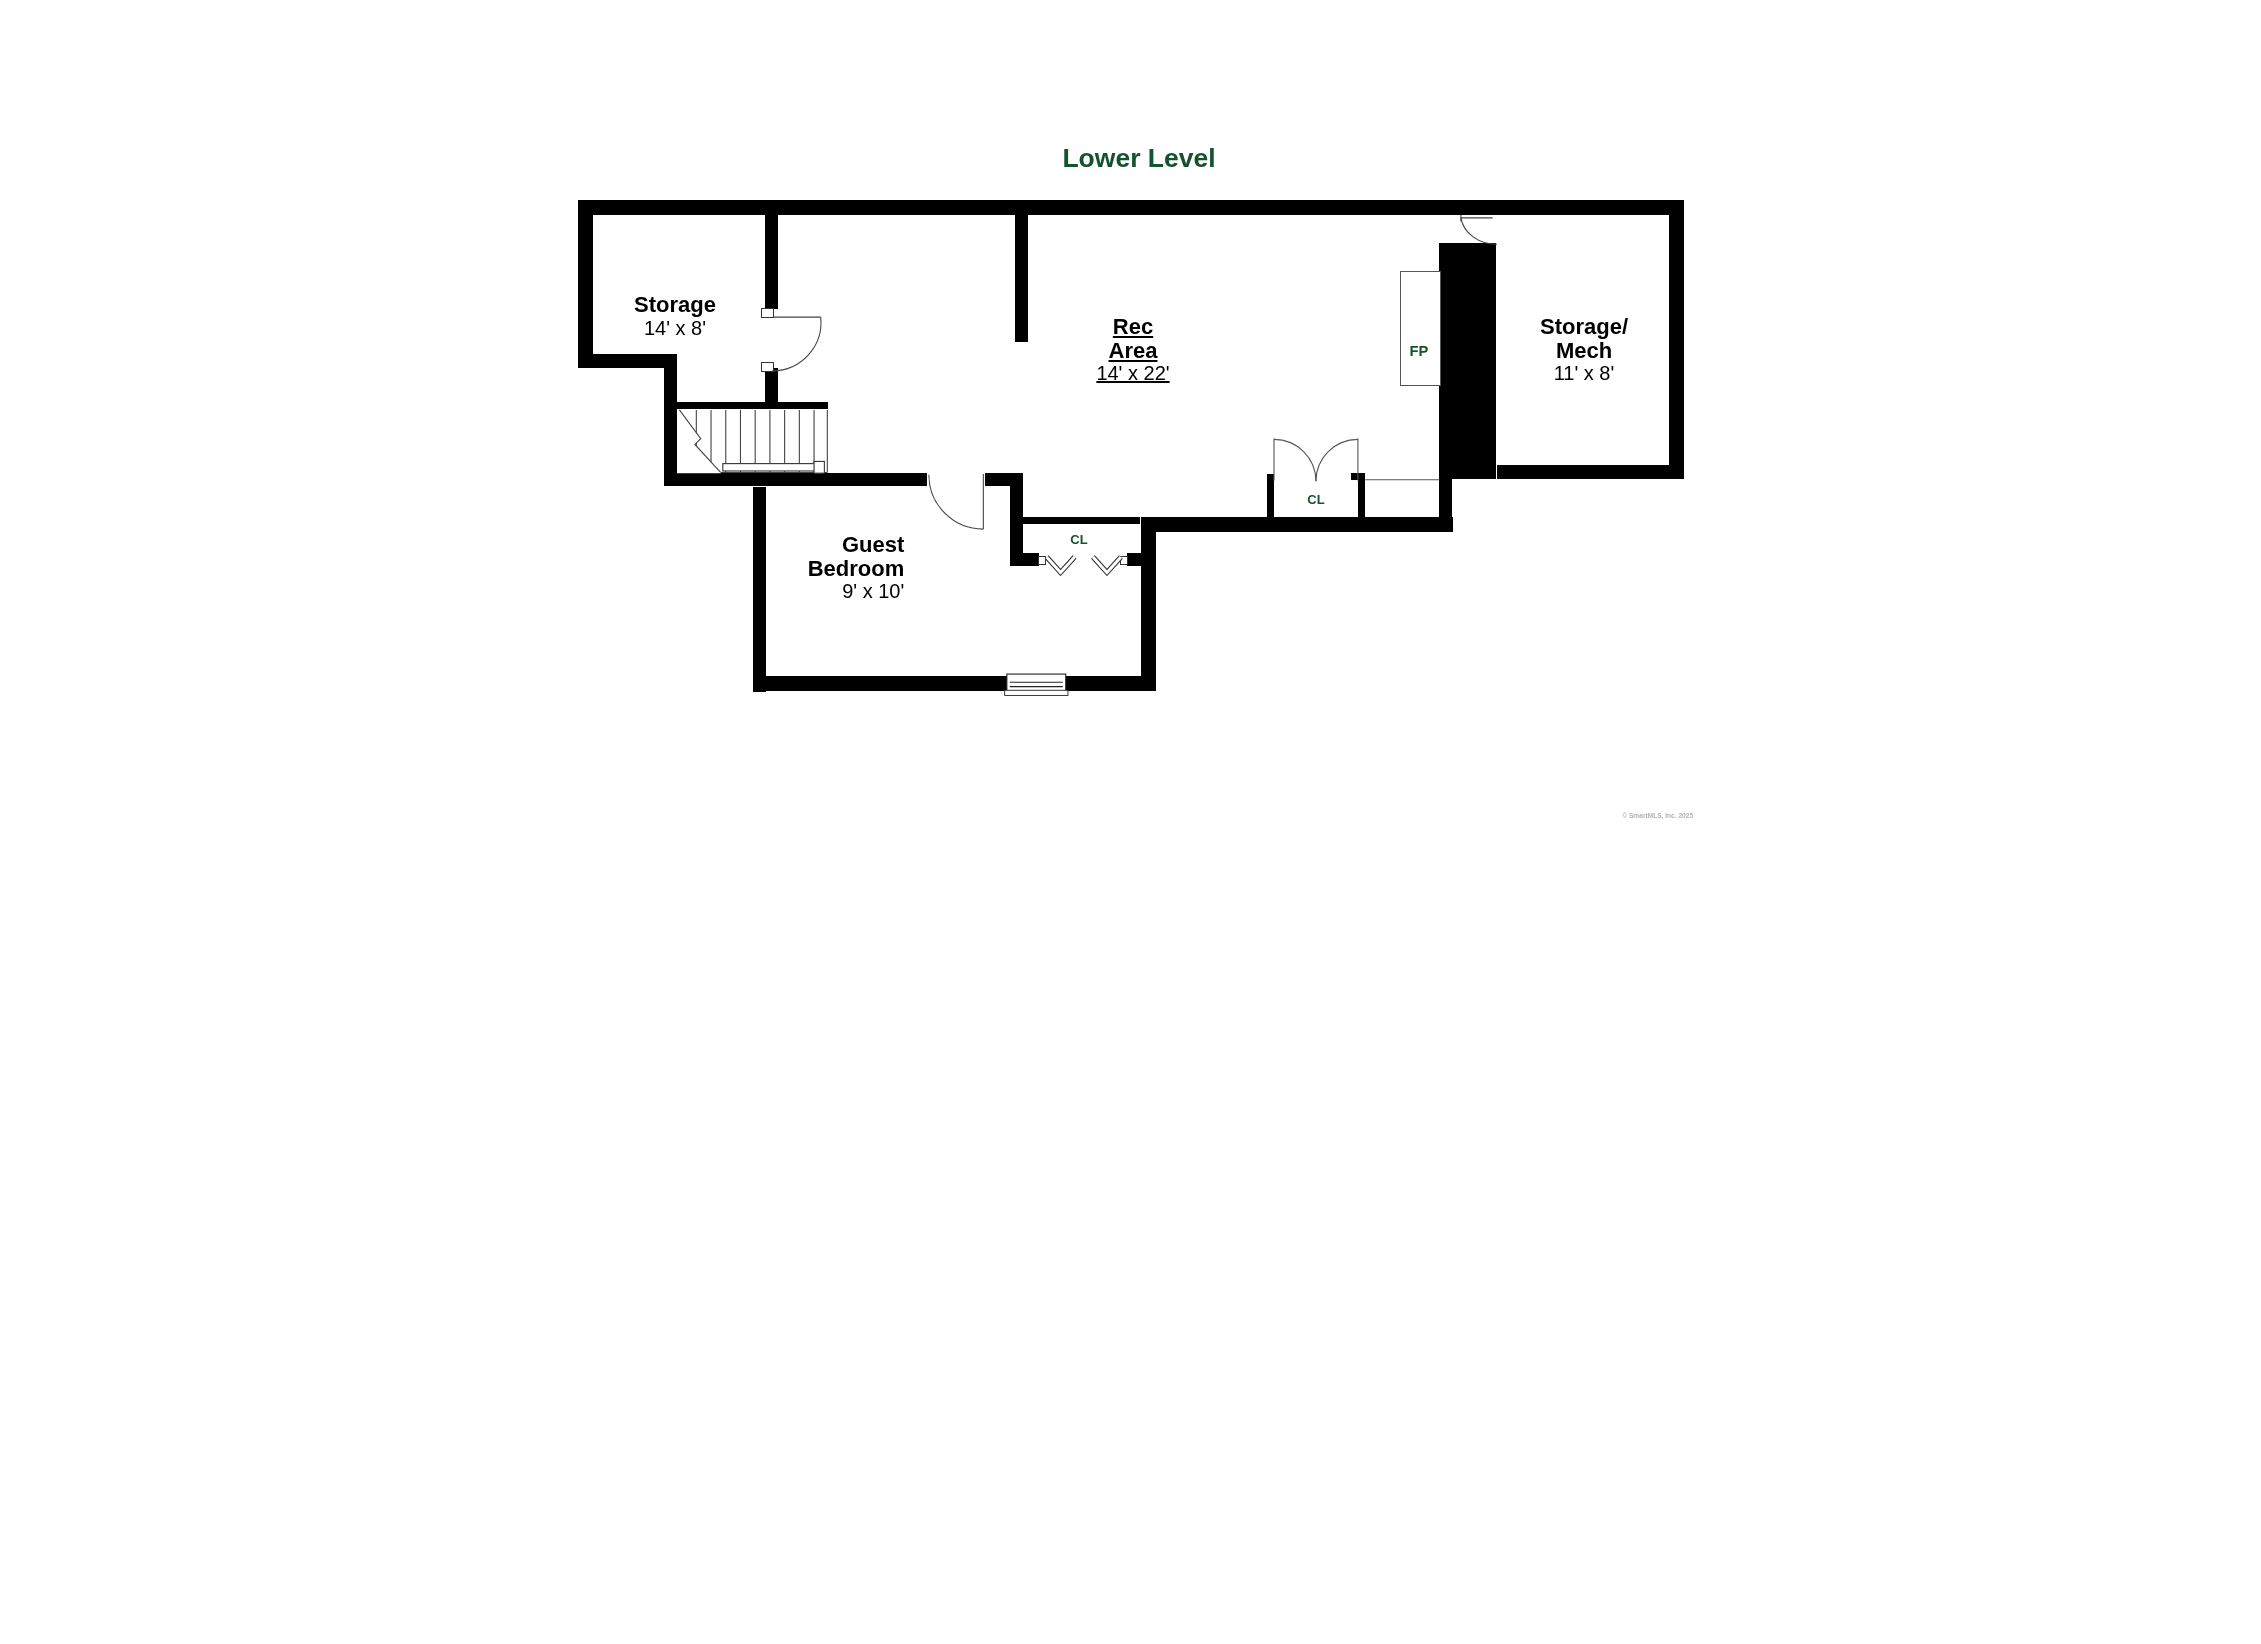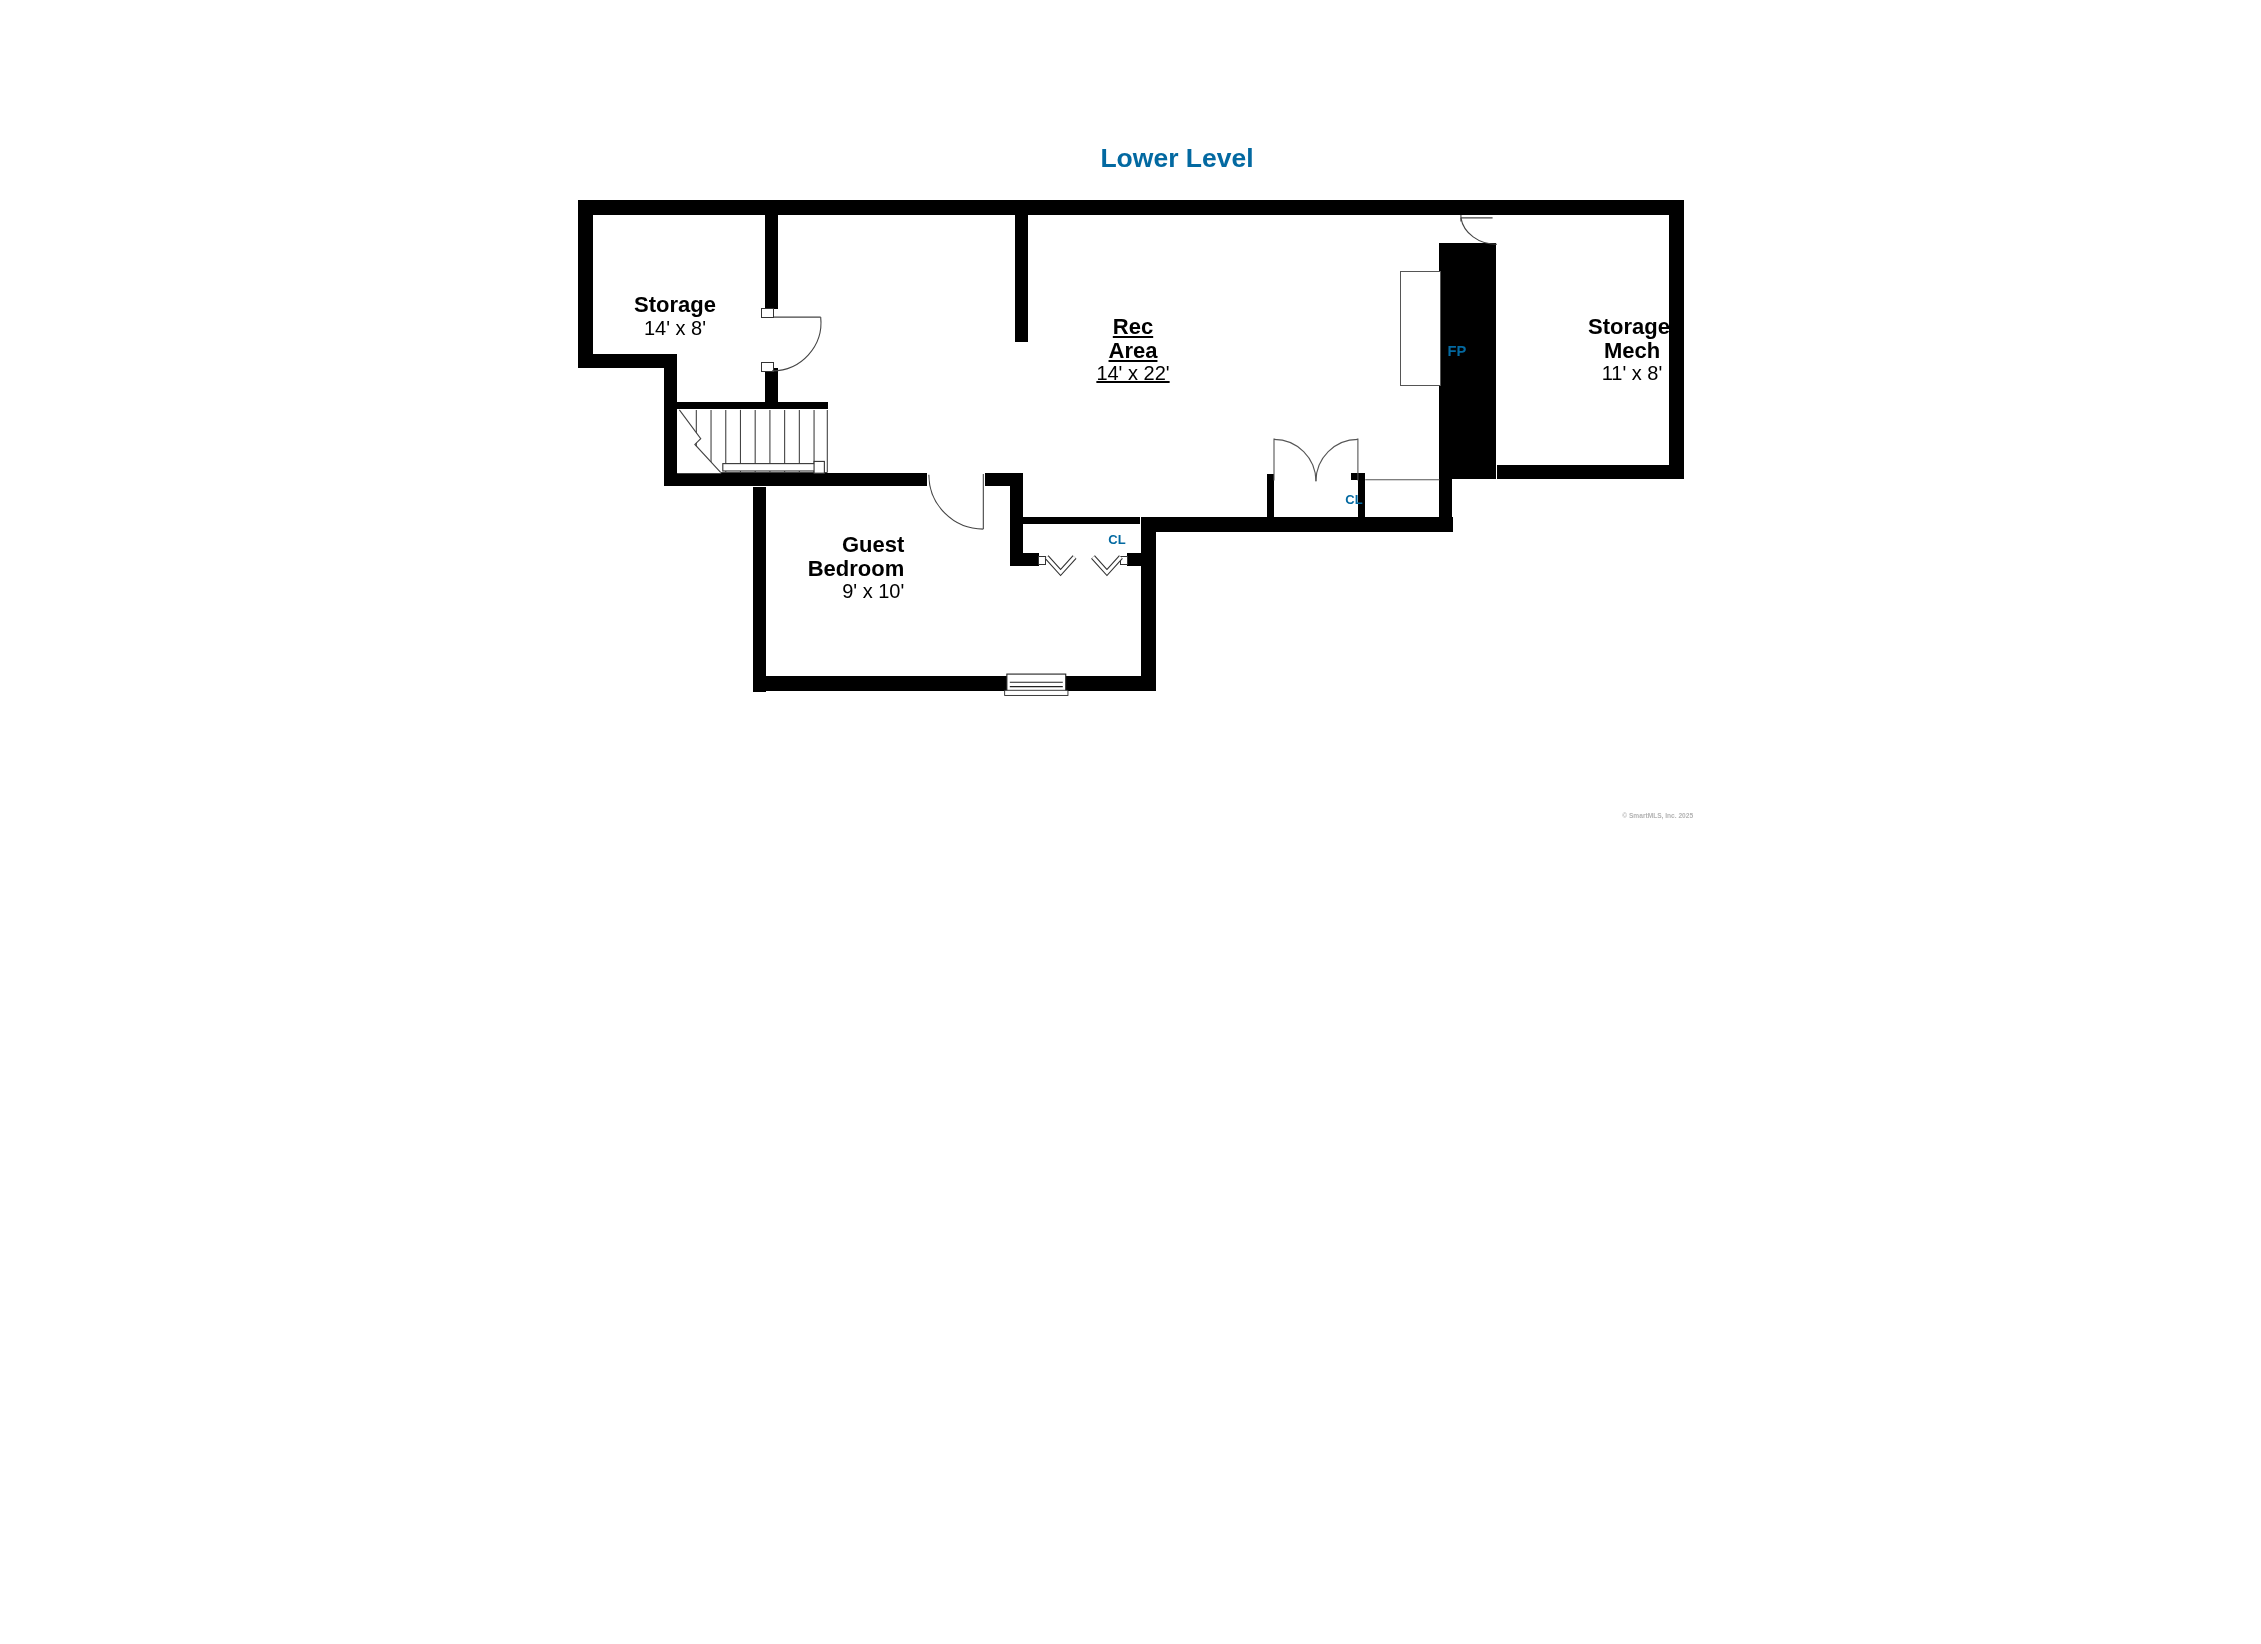--- a/index.html
+++ b/index.html
@@ -2,21 +2,21 @@
 <html style="font-size:11.8px"><head>
 <meta charset="utf-8">
 <style>
   html,body{margin:0;padding:0;background:#fff;}
   .stage{position:relative;width:1131px;height:822px;margin:0 auto;background:#fff;
          font-family:"Liberation Sans", sans-serif;overflow:hidden;}
   .w{position:absolute;background:#000;}
   .jamb{position:absolute;background:#fff;border:1.1px solid #333;box-sizing:border-box;}
   .fpbox{position:absolute;background:#fff;border:1.1px solid #555;box-sizing:border-box;}
   svg.overlay{position:absolute;left:0;top:0;pointer-events:none;}
-  .lbl{position:absolute;color:#0369a1;white-space:nowrap;margin-left:38px;}
+  .lbl{position:absolute;color:#14532d;white-space:nowrap;}
   .center{transform:translate(-50%,-50%);}
   .group{position:absolute;text-align:center;transform:translateX(-50%);}
   .title{font-size:26.5px;font-weight:bold;}
   .room-big{font-size:22px;font-weight:bold;line-height:23.6px;}
   .room-dims{font-size:20px;font-weight:normal;line-height:22px;}
   .cl{font-size:13px;font-weight:bold;}
   .fp{font-size:14.7px;font-weight:bold;}
   .watermark{position:absolute;right:2.9px;bottom:2.9px;font-size:6.6px;color:#b3b3b3;font-weight:bold;}
 </style>
 </head>
@@ -132,21 +132,21 @@
     <div class="room-big">Storage</div>
     <div class="room-dims">14' x 8'</div>
   </div>
 
   <div class="group" style="left:568px;top:315px;text-decoration:underline;">
     <div class="room-big">Rec</div>
     <div class="room-big">Area</div>
     <div class="room-dims">14' x 22'</div>
   </div>
 
-  <div class="group" style="left:1019px;top:315px;margin-left:48px;">
+  <div class="group" style="left:1019px;top:315px;">
     <div class="room-big">Storage/</div>
     <div class="room-big">Mech</div>
     <div class="room-dims">11' x 8'</div>
   </div>
 
   <div class="group" style="left:291px;top:533px;text-align:right;">
     <div class="room-big">Guest</div>
     <div class="room-big">Bedroom</div>
     <div class="room-dims">9' x 10'</div>
   </div>

